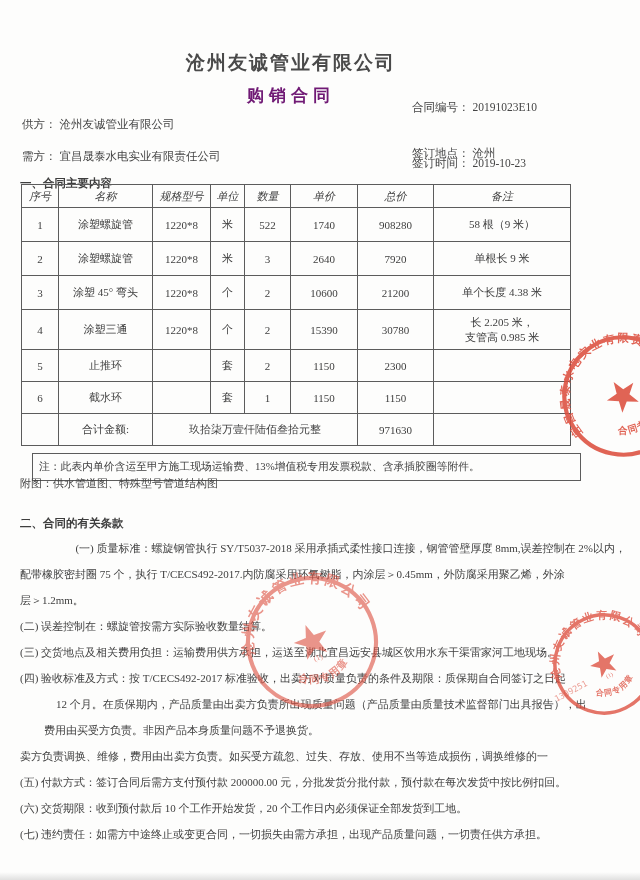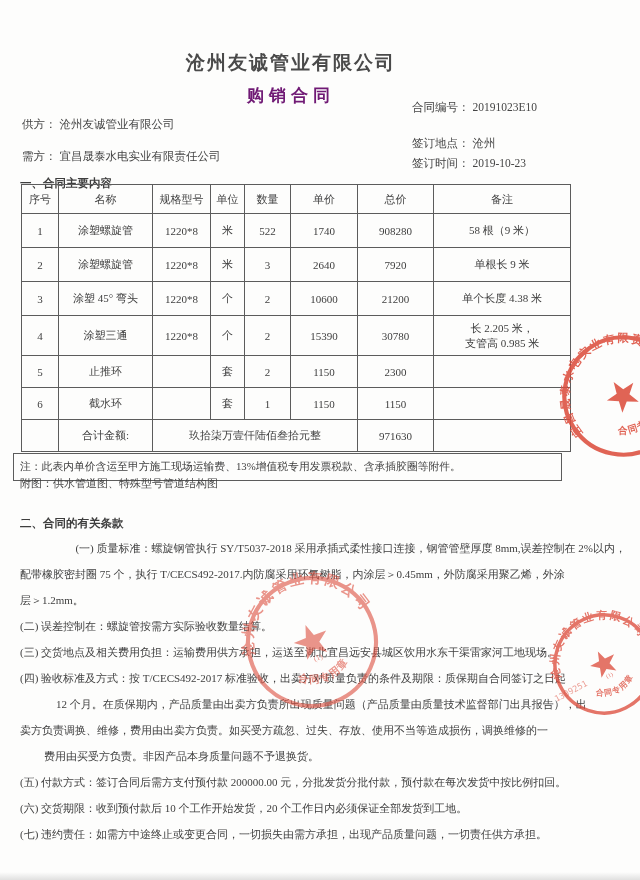--- a/index.html
+++ b/index.html
@@ -21,23 +21,23 @@
   .sec-heading{position:absolute;font-size:11.5px;font-weight:600;color:#3e3e3e;white-space:nowrap;}
   table.goods{
     position:absolute;left:21px;top:184px;width:549px;
     border-collapse:collapse;table-layout:fixed;
   }
   table.goods th,table.goods td{
     border:1px solid #5c5c5c;font-size:11px;font-weight:400;
     text-align:center;vertical-align:middle;padding:0 2px;
     color:#3e3e3e;white-space:pre-line;overflow:hidden;
   }
-  thead tr{height:29px;}
+  thead tr{height:23px;font-style:italic;}
   .notebox{
-    position:absolute;left:13px;top:453px;width:535px;
+    position:absolute;left:32px;top:453px;width:535px;
     border:1px solid #5c5c5c;font-size:10.8px;color:#3e3e3e;
     padding:6px 6px 6px 6px;white-space:nowrap;
   }
   .attach{position:absolute;left:20px;top:476px;font-size:11px;color:#424242;white-space:nowrap;}
   .clauses{position:absolute;left:20px;top:535px;width:606px;}
   .clause-line{
     height:26px;line-height:26px;font-size:11px;color:#404040;
     white-space:nowrap;
   }
   .stamp{position:absolute;pointer-events:none;}
@@ -58,21 +58,21 @@
 <body>
 
 <div>
 
   <div class="title">沧州友诚管业有限公司</div>
   <div class="subtitle">购销合同</div>
 
   <div class="meta" style="left:22px;top:117px"><span>供方： </span><span>沧州友诚管业有限公司</span></div>
   <div class="meta" style="left:22px;top:149px"><span>需方： </span><span>宜昌晟泰水电实业有限责任公司</span></div>
   <div class="meta" style="left:412px;top:100px"><span>合同编号： </span><span>20191023E10</span></div>
-  <div class="meta" style="left:412px;top:136px"><span>签订地点： </span><span>沧州</span></div>
+  <div class="meta" style="left:412px;top:146px"><span>签订地点： </span><span>沧州</span></div>
   <div class="meta" style="left:412px;top:156px"><span>签订时间： </span><span>2019-10-23</span></div>
 
   <div class="sec-heading" style="left:20px;top:176px">一、合同主要内容</div>
 
   <table class="goods">
     <colgroup>
       <col style="width:37px">
         <col style="width:94px">
         <col style="width:58px">
         <col style="width:34px">
@@ -170,22 +170,22 @@
 
   <div class="sec-heading" style="left:20px;top:516px">二、合同的有关条款</div>
   <div class="clauses">
       <div class="clause-line" style="margin-left: 0px; text-align: right;">(一) 质量标准：螺旋钢管执行 SY/T5037-2018 采用承插式柔性接口连接，钢管管壁厚度 8mm,误差控制在 2%以内，</div>
       <div class="clause-line" style="margin-left: 0px;">配带橡胶密封圈 75 个，执行 T/CECS492-2017.内防腐采用环氧树脂，内涂层＞0.45mm，外防腐采用聚乙烯，外涂</div>
       <div class="clause-line" style="margin-left: 0px;">层＞1.2mm。</div>
       <div class="clause-line" style="margin-left: 0px;">(二) 误差控制在：螺旋管按需方实际验收数量结算。</div>
       <div class="clause-line" style="margin-left: 0px;">(三) 交货地点及相关费用负担：运输费用供方承担，运送至湖北宜昌远安县城区饮用水东干渠雷家河工地现场。</div>
       <div class="clause-line" style="margin-left: 0px;">(四) 验收标准及方式：按 T/CECS492-2017 标准验收，出卖方对质量负责的条件及期限：质保期自合同签订之日起</div>
       <div class="clause-line" style="margin-left: 36px;">12 个月。在质保期内，产品质量由出卖方负责所出现质量问题（产品质量由质量技术监督部门出具报告），出</div>
+      <div class="clause-line" style="margin-left: 24px;">费用由买受方负责。非因产品本身质量问题不予退换货。</div>
       <div class="clause-line" style="margin-left: 0px;">卖方负责调换、维修，费用由出卖方负责。如买受方疏忽、过失、存放、使用不当等造成损伤，调换维修的一</div>
-      <div class="clause-line" style="margin-left: 24px;">费用由买受方负责。非因产品本身质量问题不予退换货。</div>
       <div class="clause-line" style="margin-left: 0px;">(五) 付款方式：签订合同后需方支付预付款 200000.00 元，分批发货分批付款，预付款在每次发货中按比例扣回。</div>
       <div class="clause-line" style="margin-left: 0px;">(六) 交货期限：收到预付款后 10 个工作开始发货，20 个工作日内必须保证全部发货到工地。</div>
       <div class="clause-line" style="margin-left: 0px;">(七) 违约责任：如需方中途终止或变更合同，一切损失由需方承担，出现产品质量问题，一切责任供方承担。</div>
     </div>
 
   <div class="stamp" id="stamp-buyer" style="color: rgb(221, 79, 63);">
     <svg viewBox="0 0 160 160">
       <circle cx="80" cy="80" r="70" fill="none" stroke="currentColor" stroke-width="5"></circle>
       <path id="arc-top-a" d="M 18.9,102.2 A 65,65 0 1 1 141.1,102.2" fill="none"></path>
       <path id="arc-bot-a" d="M 44.1,107.1 A 45,45 0 0 0 115.9,107.1" fill="none"></path>

